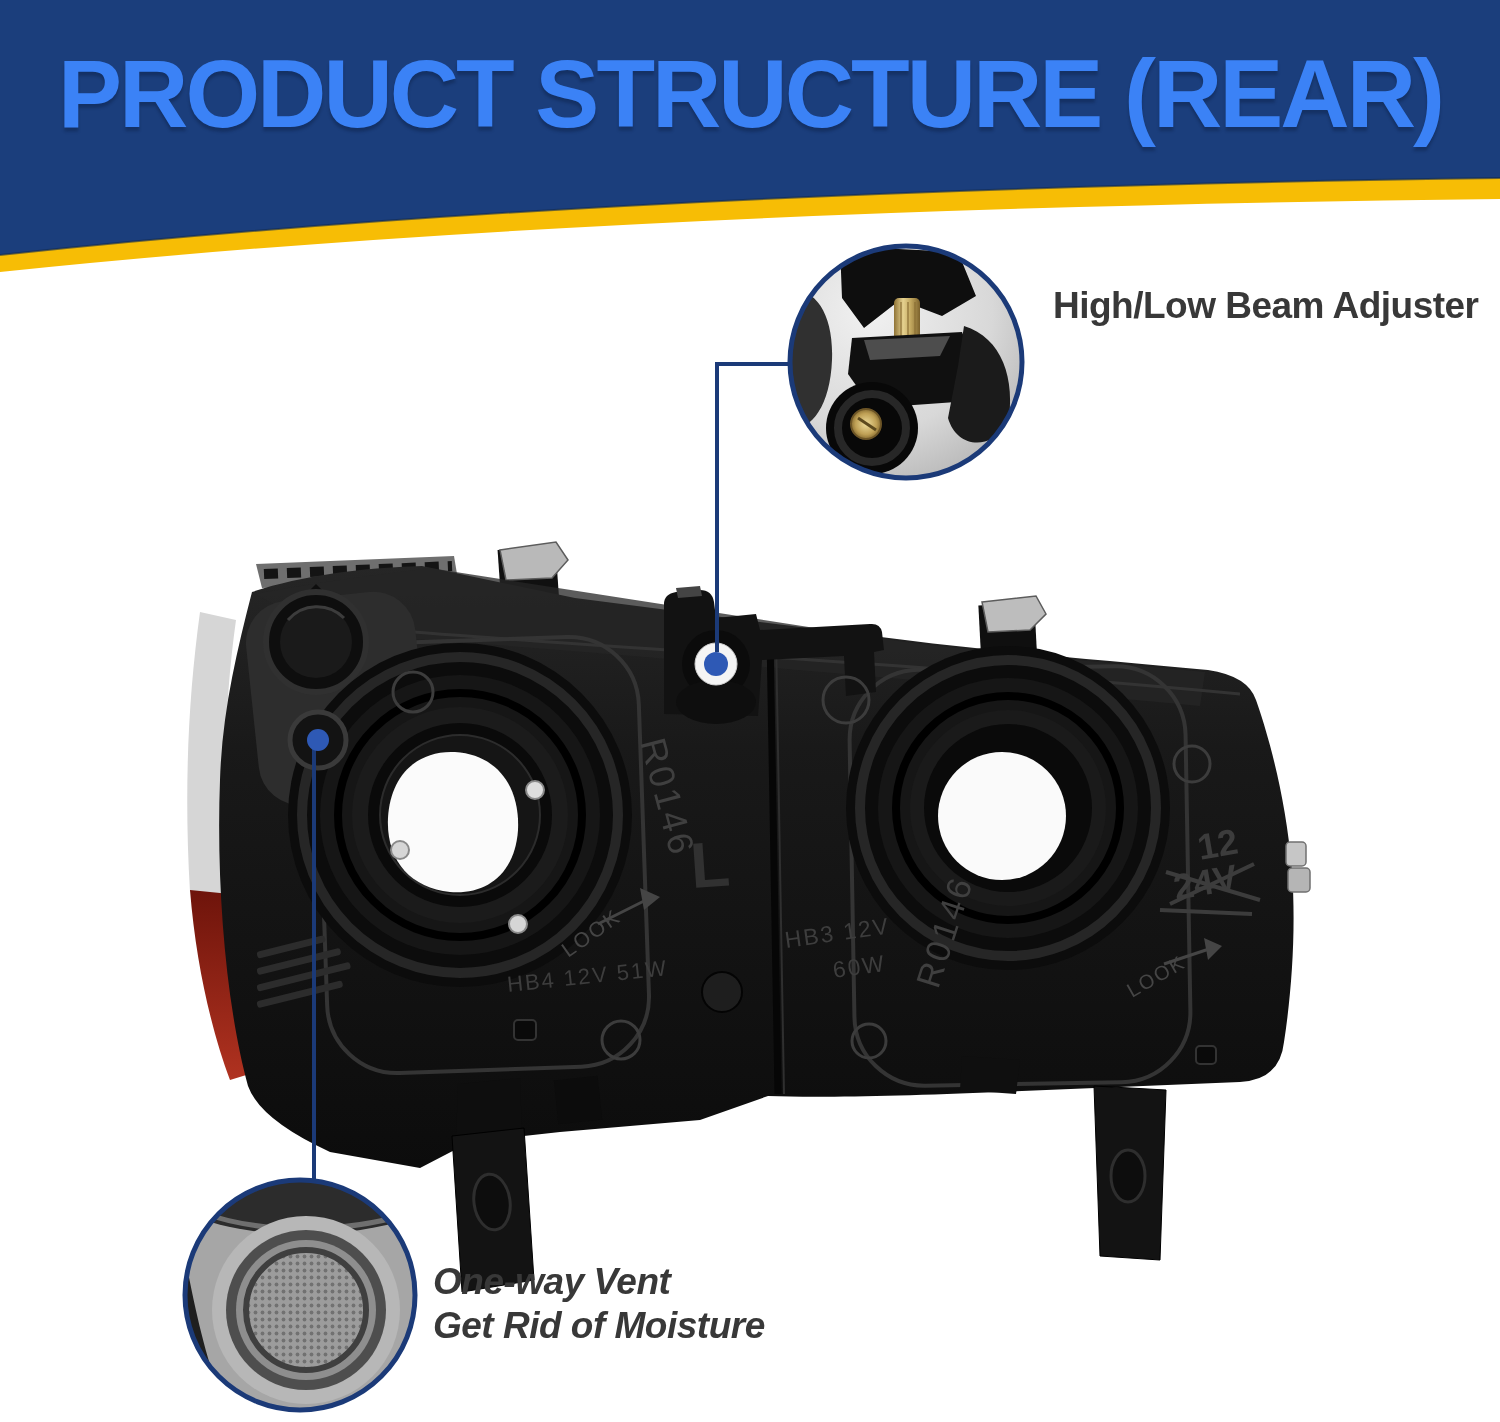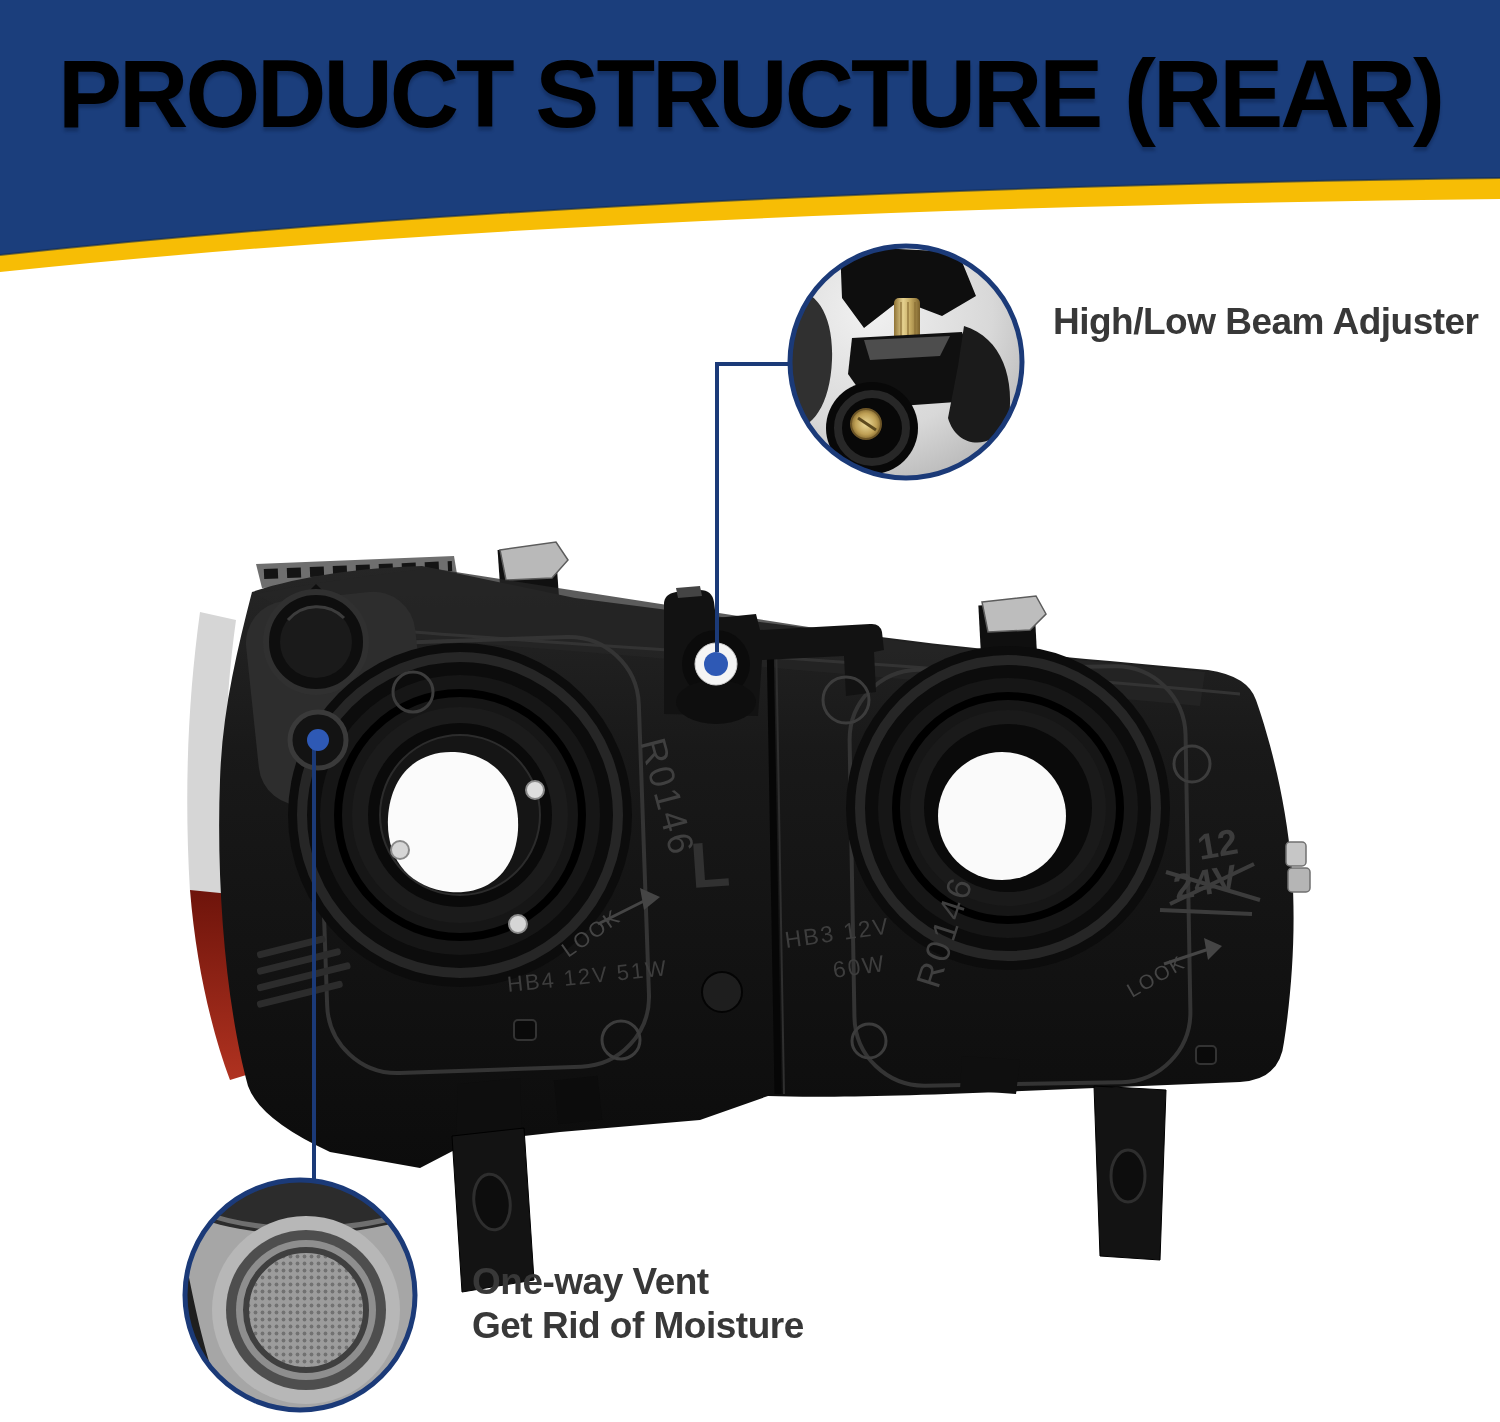--- a/index.html
+++ b/index.html
@@ -8,33 +8,33 @@
     width:1500px;height:1422px;
     overflow:hidden;
     background:#ffffff;
     font-family:"Liberation Sans", sans-serif;
   }
   .scene{position:absolute;left:0;top:0;width:1500px;height:1422px;display:block;}
   .page-title{
     position:absolute;left:0;top:44px;width:1500px;
     text-align:center;
     font-size:96px;line-height:100px;font-weight:bold;
-    letter-spacing:-3px;color:#000000;
+    letter-spacing:-3px;color:#3b82f6;
     text-shadow:0 4px 3px rgba(8,20,45,.30);
     white-space:nowrap;
   }
   .callout-label{
     position:absolute;
     color:#383838;
     font-size:37px;line-height:44px;font-weight:600;
     letter-spacing:-0.5px;
     white-space:nowrap;
   }
-  .label-beam{left:1053px;top:300px;}
-  .label-vent{left:472px;top:1260px;}
+  .label-beam{left:1053px;top:284px;}
+  .label-vent{left:433px;top:1260px;font-style:italic;}
   .molded{font-family:"Liberation Sans", sans-serif;}
 </style>
 </head>
 <body>
 
 <div class="canvas">
 
 <svg class="scene" viewBox="0 0 1500 1422">
   <defs>
     <linearGradient id="housingG" x1="0" y1="0" x2="0" y2="1">

